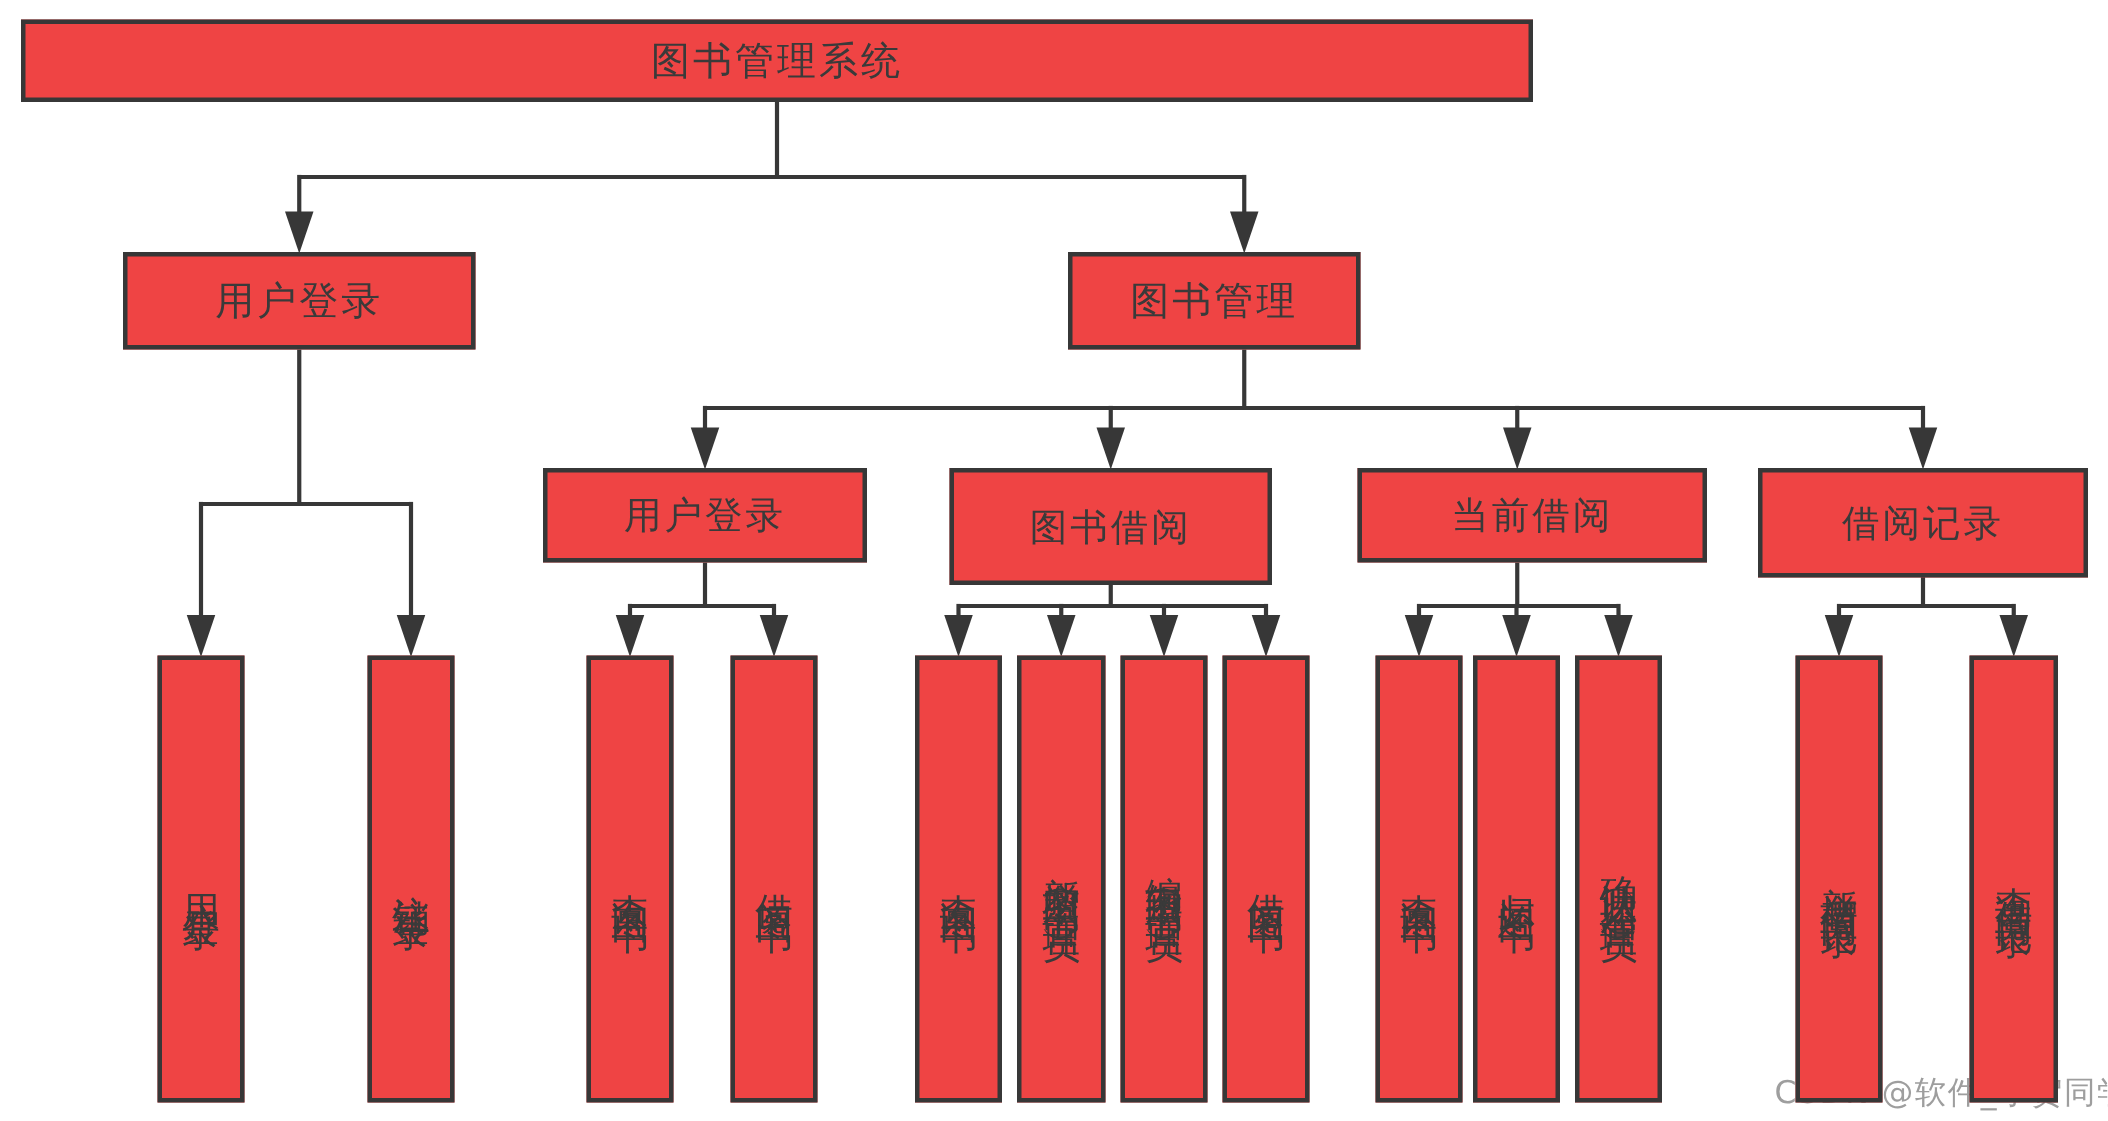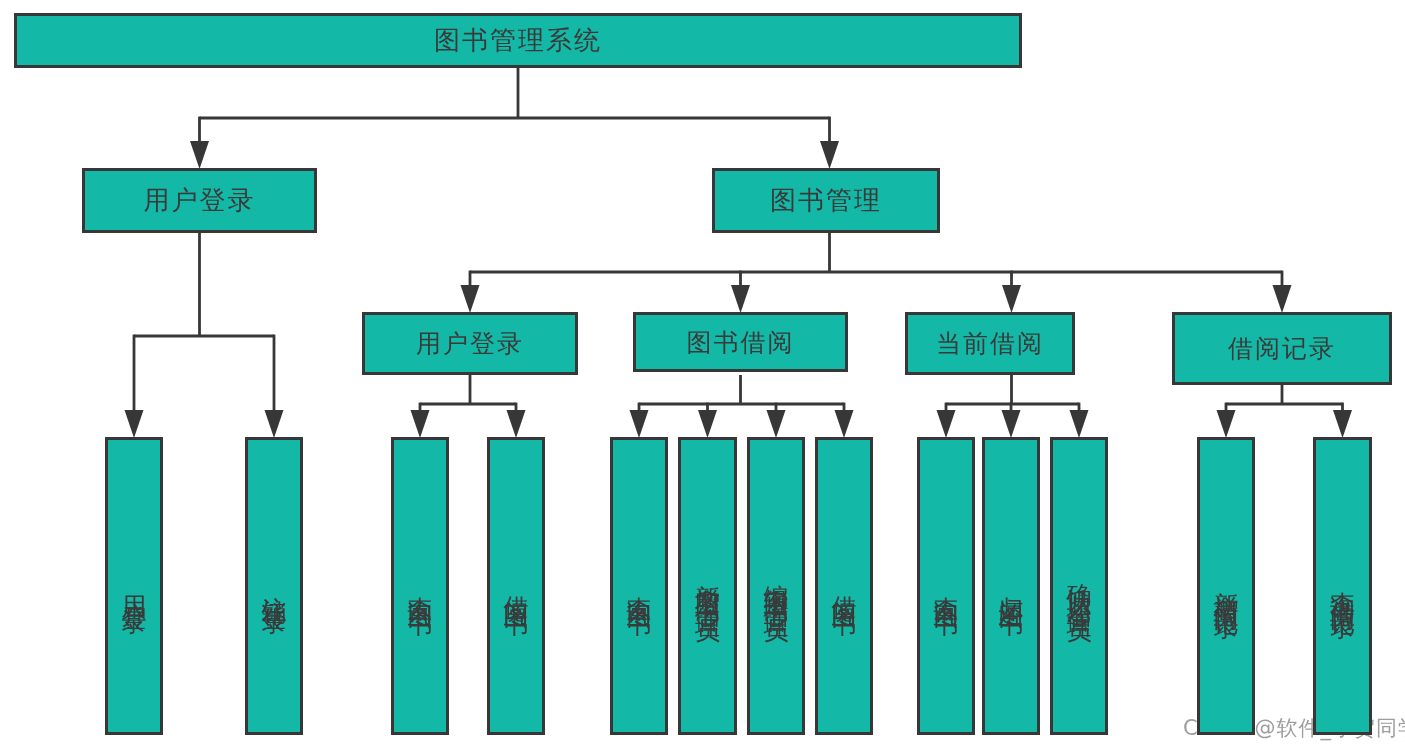--- a/index.html
+++ b/index.html
@@ -26,21 +26,21 @@
     stroke: #373737;
     stroke-width: 2.8px;
   }
   #edges polygon {
     fill: #373737;
     stroke: none;
   }
   .node {
     position: absolute;
     box-sizing: border-box;
-    background: #14b8a6;
+    background: #ef4444;
     border: 3px solid #373737;
     display: flex;
     align-items: center;
     justify-content: center;
     color: #3a3a3a;
   }
   .node .label {
     white-space: nowrap;
   }
   .lv-root .label { font-size: 26px; letter-spacing: 2px; }
@@ -122,30 +122,30 @@
       <polygon points="1333,410 1352,410 1342.5,438"></polygon>
     </svg>
 
   <div id="watermark">CSDN @软件_小贺同学</div>
 <div class="node lv-root" style="left: 14px; top: 13px; width: 1008px; height: 55px;">
       <span class="label">图书管理系统</span>
     </div>
     <div class="node lv-l2" style="left: 82px; top: 168px; width: 235px; height: 65px;">
       <span class="label">用户登录</span>
     </div>
-    <div class="node lv-l2" style="left: 712px; top: 168px; width: 228px; height: 65px;">
+    <div class="node lv-l2" style="left: 712px; top: 168px; width: 195px; height: 65px;">
       <span class="label">图书管理</span>
     </div>
     <div class="node lv-l3" style="left: 362px; top: 312px; width: 216px; height: 63px;">
       <span class="label">用户登录</span>
     </div>
-    <div class="node lv-l3" style="left: 633px; top: 312px; width: 215px; height: 60px;">
+    <div class="node lv-l3" style="left: 633px; top: 312px; width: 215px; height: 78px;">
       <span class="label">图书借阅</span>
     </div>
-    <div class="node lv-l3" style="left: 905px; top: 312px; width: 170px; height: 63px;">
+    <div class="node lv-l3" style="left: 905px; top: 312px; width: 233px; height: 63px;">
       <span class="label">当前借阅</span>
     </div>
     <div class="node lv-l3" style="left: 1172px; top: 312px; width: 220px; height: 73px;">
       <span class="label">借阅记录</span>
     </div>
     <div class="node lv-leaf" style="left: 105px; top: 437px; width: 58px; height: 298px;">
       <span class="label">用户登录</span>
     </div>
     <div class="node lv-leaf" style="left: 245px; top: 437px; width: 58px; height: 298px;">
       <span class="label">注销登录</span>

